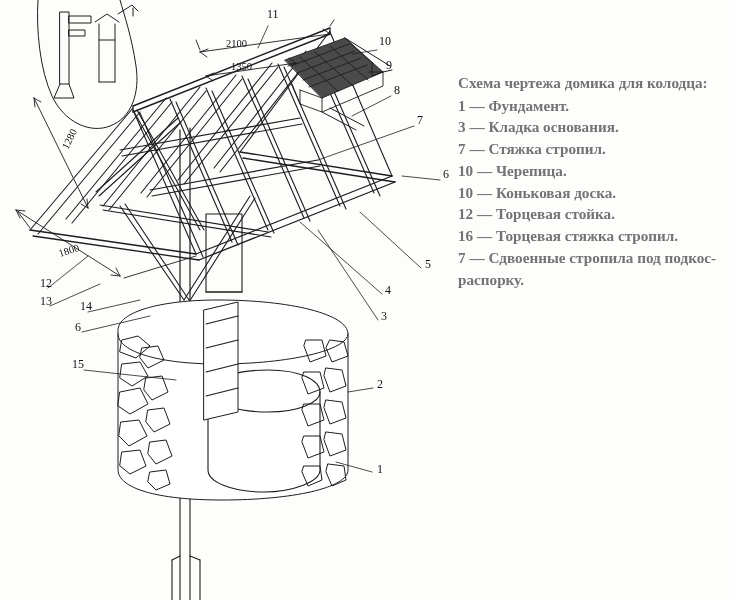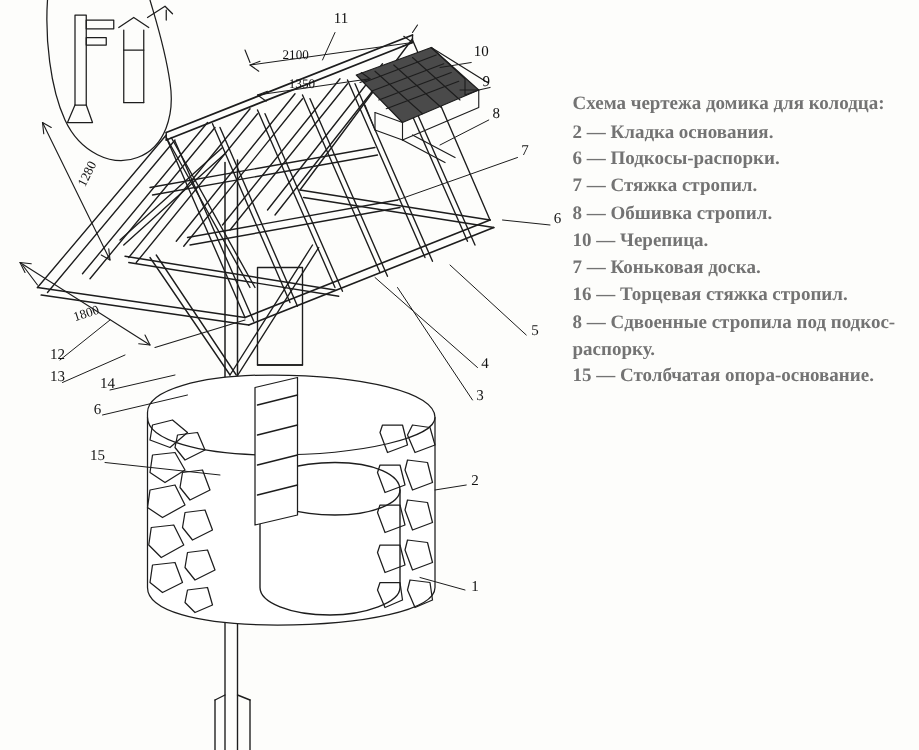--- a/index.html
+++ b/index.html
@@ -284,24 +284,23 @@
           <text x="226" y="47" class="dim-label">2100</text>
           <text x="231" y="70" class="dim-label">1350</text>
           <text x="68" y="150" class="dim-label" transform="rotate(-64 68 150)">1280</text>
           <text x="60" y="257" class="dim-label" transform="rotate(-18 60 257)">1800</text>
         </g>
     </svg>
   </div>
 
   <div id="legend">
     <p class="legend-title">Схема чертежа домика для колодца:</p>
-    <p class="legend-item">2 — Кладка основания.</p>
-    <p class="legend-item">6 — Подкосы-распорки.</p>
+    <p class="legend-item">1 — Фундамент.</p>
+    <p class="legend-item">3 — Кладка основания.</p>
     <p class="legend-item">7 — Стяжка стропил.</p>
-    <p class="legend-item">8 — Обшивка стропил.</p>
     <p class="legend-item">10 — Черепица.</p>
-    <p class="legend-item">7 — Коньковая доска.</p>
+    <p class="legend-item">10 — Коньковая доска.</p>
+    <p class="legend-item">12 — Торцевая стойка.</p>
     <p class="legend-item">16 — Торцевая стяжка стропил.</p>
-    <p class="legend-item">8 — Сдвоенные стропила под подкос-распорку.</p>
-    <p class="legend-item">15 — Столбчатая опора-основание.</p>
+    <p class="legend-item">7 — Сдвоенные стропила под подкос-распорку.</p>
   </div>
 
 </div>
 
 </body></html>

